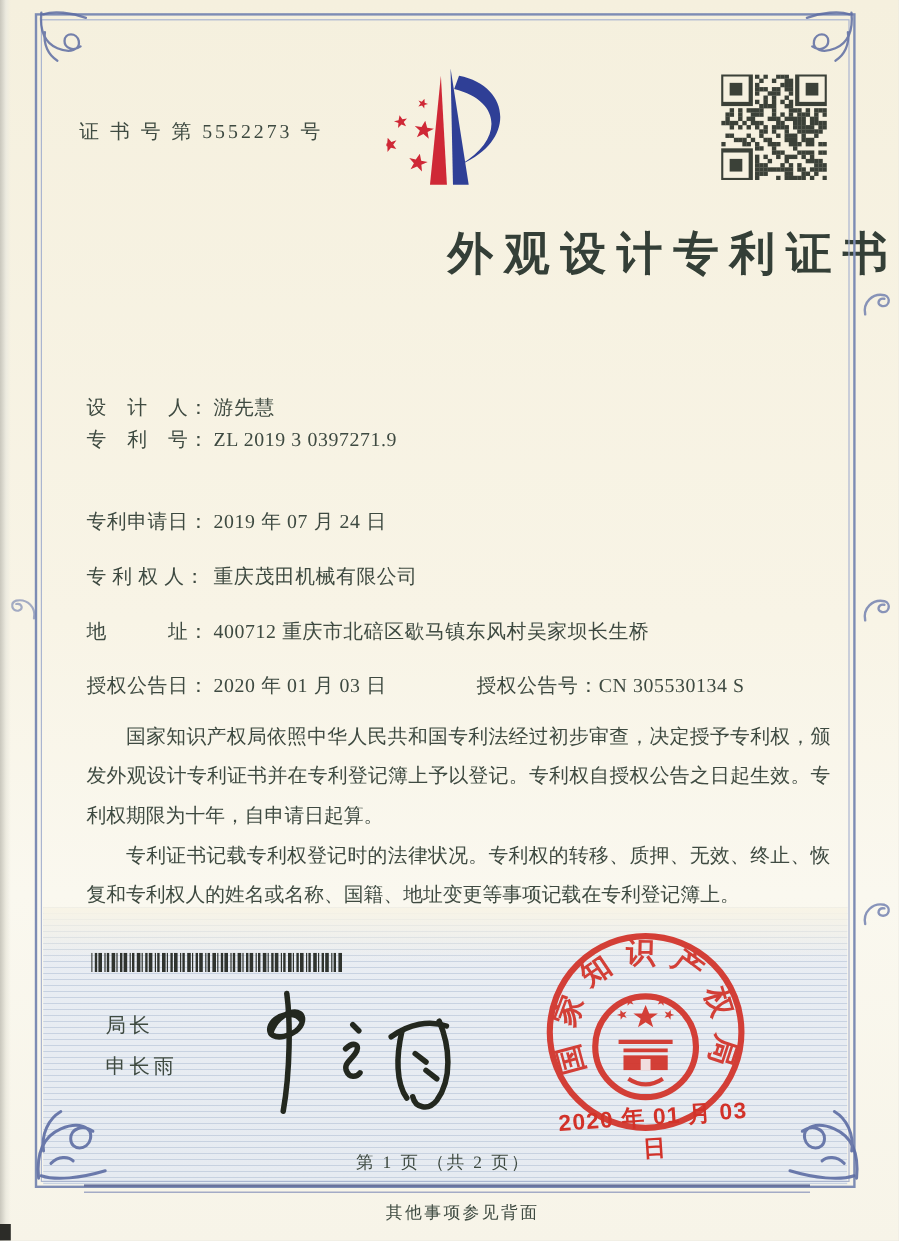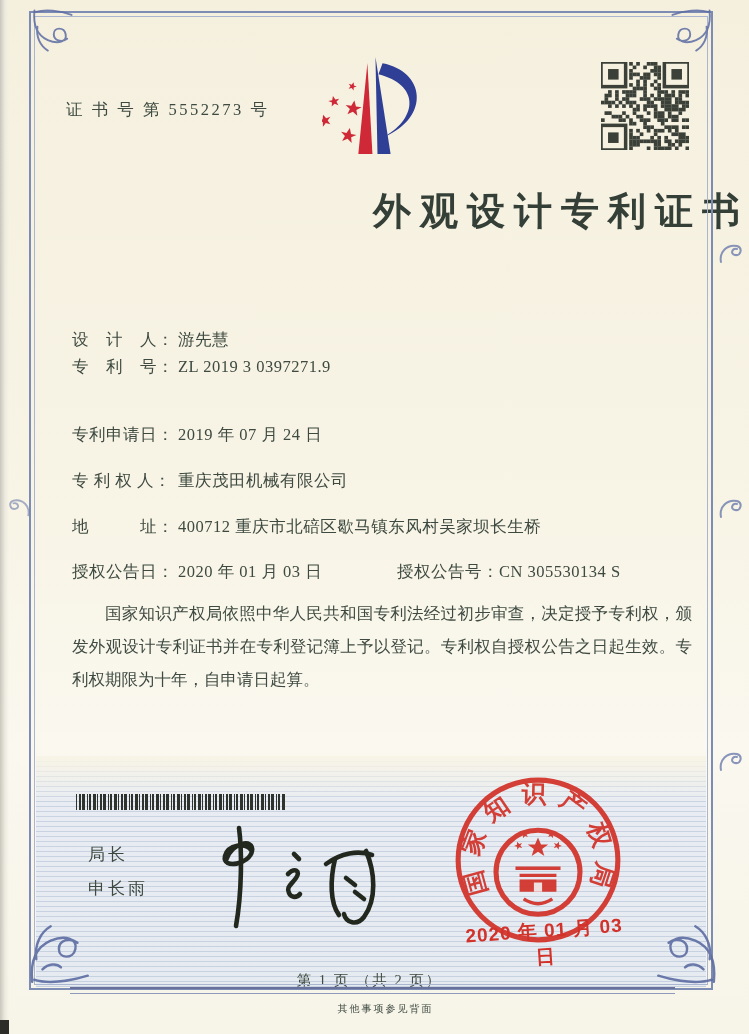--- a/index.html
+++ b/index.html
@@ -27,22 +27,22 @@
   .pair2{position:absolute;left:325px;top:0;}
   .paras{left:72px;width:620px;top:597px;font-size:16.5px;line-height:33px;text-align:justify;z-index:2;}
   .paras p{margin:0;text-indent:2em;}
   .barcode{left:76px;top:794px;width:210px;height:16px;z-index:2;}
   .signer{left:88px;font-size:17px;letter-spacing:3px;z-index:2;text-align:right;}
   .sig-svg{left:198px;top:818px;z-index:2;}
   .seal{left:452px;top:774px;z-index:2;opacity:.93;}
   .seal-date{left:455px;top:918px;width:180px;text-align:center;font-size:19px;font-weight:700;
     color:#d23229;letter-spacing:1px;transform:rotate(-4deg);z-index:2;
     font-family:"Liberation Sans","DejaVu Sans",sans-serif;}
-  .footer-page{left:0;right:10px;top:959px;text-align:center;font-size:14.5px;letter-spacing:2px;z-index:2;margin-top:12px;}
-  .back-note{left:0;right:10px;top:1002px;text-align:center;font-size:10px;letter-spacing:2px;z-index:2;padding-left:32px;}
+  .footer-page{left:0;right:10px;top:959px;text-align:center;font-size:14.5px;letter-spacing:2px;z-index:2;}
+  .back-note{left:0;right:10px;top:1002px;text-align:center;font-size:14px;letter-spacing:2px;z-index:2;padding-left:32px;}
   .qr{left:601px;top:62px;z-index:2;}
   .logo{left:322px;top:46px;z-index:2;}
   .flourish{z-index:3;pointer-events:none;}
   svg{display:block;}
 </style>
 </head>
 <body>
 
 <div class="page">
 
@@ -377,20 +377,21 @@
   </div>
   <div class="abs field" style="top:561px">
     <span class="flabel">授权公告日：</span><span>2020 年 01 月 03 日</span>
     <span class="pair2">
       <span>授权公告号：</span><span>CN 305530134 S</span>
     </span>
   </div>
 
   <div class="abs paras">
     <p>国家知识产权局依照中华人民共和国专利法经过初步审查，决定授予专利权，颁发外观设计专利证书并在专利登记簿上予以登记。专利权自授权公告之日起生效。专利权期限为十年，自申请日起算。</p>
+    <p>专利证书记载专利权登记时的法律状况。专利权的转移、质押、无效、终止、恢复和专利权人的姓名或名称、国籍、地址变更等事项记载在专利登记簿上。</p>
   </div>
 
   <svg class="abs barcode" viewBox="0 0 210 16" preserveAspectRatio="none" id="barSvg">
       <rect x="0" y="0" width="1" height="16" fill="#2f332e"></rect>
       <rect x="3" y="0" width="2" height="16" fill="#2f332e"></rect>
       <rect x="6" y="0" width="3" height="16" fill="#2f332e"></rect>
       <rect x="11" y="0" width="1" height="16" fill="#2f332e"></rect>
       <rect x="13" y="0" width="2" height="16" fill="#2f332e"></rect>
       <rect x="17" y="0" width="3" height="16" fill="#2f332e"></rect>
       <rect x="21" y="0" width="1" height="16" fill="#2f332e"></rect>

